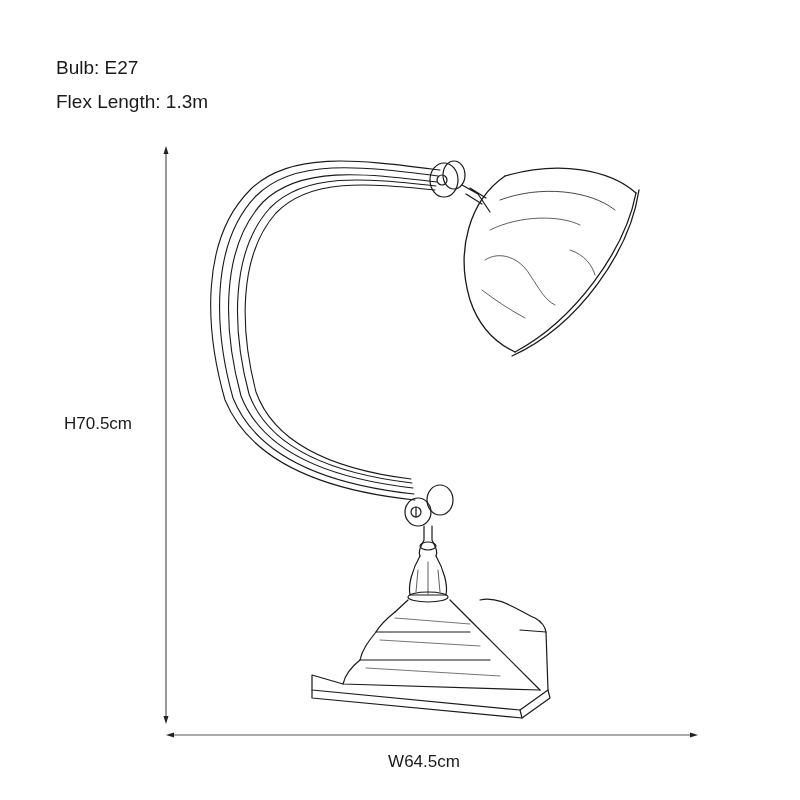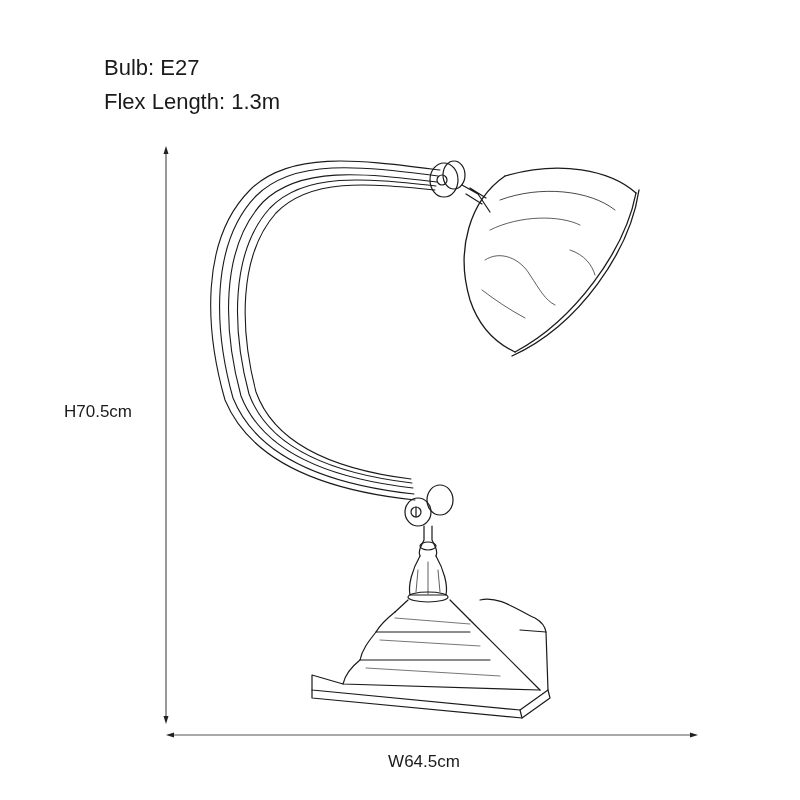--- a/index.html
+++ b/index.html
@@ -11,36 +11,35 @@
       width: 800px;
       height: 800px;
       position: relative;
       overflow: hidden;
       font-family: "Liberation Sans", "DejaVu Sans", sans-serif;
       color: #1a1a1a;
     }
     .spec {
       position: absolute;
       left: 56px;
-      font-size: 22px;
+      font-size: 19px;
       line-height: 20px;
       color: #1a1a1a;
       white-space: nowrap;
-      margin-left: 48px;
     }
     .spec.bulb { top: 58px; }
     .spec.flex { top: 92px; }
     .dim-label {
       position: absolute;
       font-size: 17px;
       line-height: 20px;
       color: #1a1a1a;
       white-space: nowrap;
     }
-    .dim-label.height { left: 64px; top: 402px; }
+    .dim-label.height { left: 64px; top: 414px; }
     .dim-label.width { left: 0; width: 848px; text-align: center; top: 752px; }
     svg.drawing {
       position: absolute;
       left: 0;
       top: 0;
     }
   </style>
 </head>
 <body>
 

